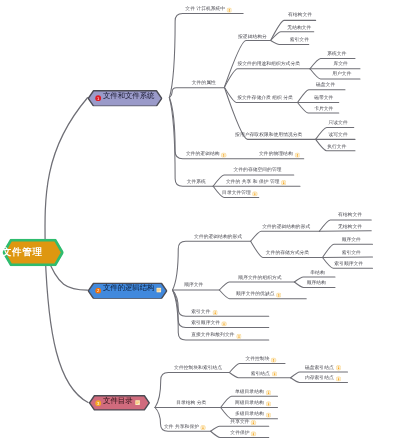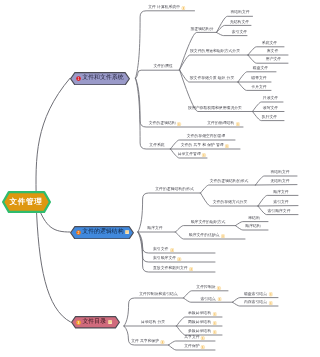--- a/index.html
+++ b/index.html
@@ -230,21 +230,21 @@
       <div class="leaf" style="left: 194.75px; top: 345.1px; color: rgb(69, 69, 77);"><span class="t">文件保护</span><span class="mk"><svg viewBox="0 0 12 12" width="4.4" height="4.4" style="display:block">
             <circle cx="6" cy="6" r="5.4" fill="#fcefd2"></circle>
             <circle cx="6" cy="6" r="5.4" fill="none" stroke="#f7c86a" stroke-width="0.9"></circle>
             <path d="M6 2.4 L7.4 5.6 L4.6 5.6 Z" fill="#f6a623"></path>
             <circle cx="6" cy="7.6" r="1.5" fill="#f6a623"></circle>
           </svg></span></div>
       <div class="node" id="root-node" style="left: 1.5px; top: 190.5px; width: 49px; height: 22px;">
         <svg class="shape" width="49" height="22" viewBox="0 0 49 22">
           <path d="M 6.82 1.1 L 42.18 1.1 L 47.9 11 L 42.18 20.9 L 6.82 20.9 L 1.1 11 Z" fill="#de9710" stroke="#2fbc6e" stroke-width="2.2" stroke-linejoin="round"></path>
         </svg>
-        <div class="inner" style="justify-content:center">
+        <div class="inner" style="">
           <span class="lbl" style="color:#ffffff">文件管理</span>
         </div>
       </div>
       <div class="node" style="left: 70px; top: 71.5px; width: 60px; height: 13.5px;">
         <svg class="shape" width="60" height="13.5" viewBox="0 0 60 13.5">
           <path d="M 4.859999999999999 0.6 L 55.14 0.6 L 59.4 6.75 L 55.14 12.9 L 4.859999999999999 12.9 L 0.6 6.75 Z" fill="#9a9ac9" stroke="#4c4c54" stroke-width="1.15" stroke-linejoin="round"></path>
         </svg>
         <div class="inner" style="padding-left:6.06px;padding-right:5.859999999999999px">
           <span class="badge">
             <svg viewBox="0 0 10 10" width="5.1" height="5.1" style="display:block">

